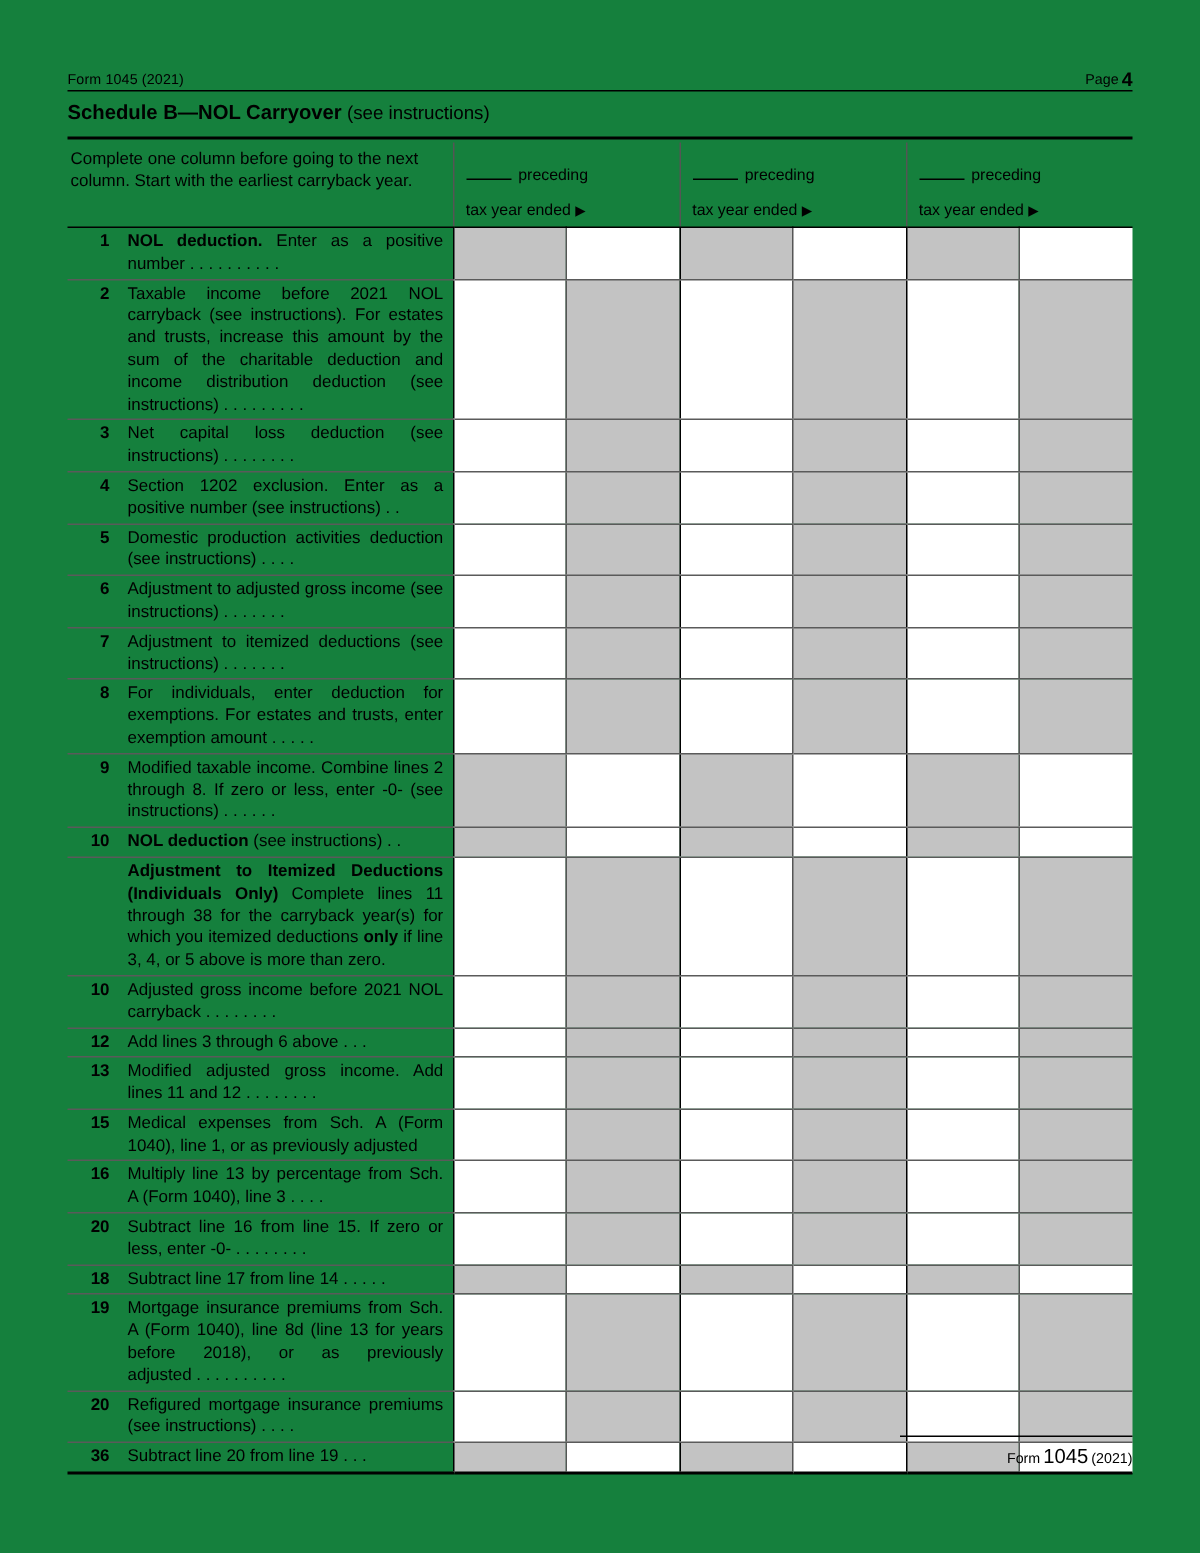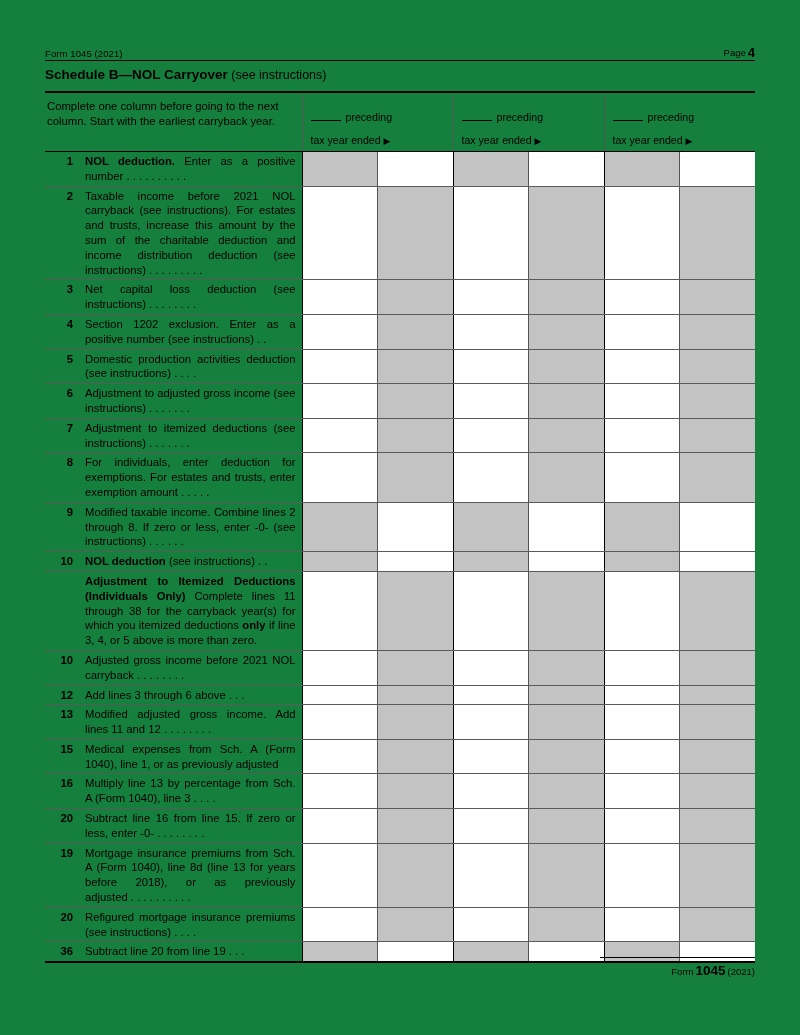--- a/index.html
+++ b/index.html
@@ -166,21 +166,21 @@
   
   .footer {
     position: absolute;
     right: 45px;
     top: 963px;
     font-size: 9.5px;
     white-space: nowrap;
   }
   .footer .f1045 {
     font-size: 13.5px;
-    font-weight: bold;
+    font-weight: normal;
     margin: 0 2px;
   }
 </style>
 </head>
 <body>
 
 <div class="page">
 
   <div class="top-header">
     <span class="form-id">Form 1045 (2021)</span>
@@ -418,20 +418,32 @@
           </td>
           <td class="amt grp"></td>
           <td class="amt sh"></td>
           <td class="amt grp"></td>
           <td class="amt sh"></td>
           <td class="amt grp"></td>
           <td class="amt sh"></td>
         </tr>
         <tr class="line">
           <td class="lbl">
+            <span class="num">18</span>
+            <span class="txt">Subtract line 17 from line 14<span class="dots"> .   .   .   .   .</span></span>
+          </td>
+          <td class="amt grp sh"></td>
+          <td class="amt"></td>
+          <td class="amt grp sh"></td>
+          <td class="amt"></td>
+          <td class="amt grp sh"></td>
+          <td class="amt"></td>
+        </tr>
+        <tr class="line">
+          <td class="lbl">
             <span class="num">19</span>
             <span class="txt">Mortgage insurance premiums from Sch. A (Form 1040), line 8d (line 13 for years before 2018), or as previously adjusted<span class="dots"> .   .   .   .   .   .   .   .   .   .</span></span>
           </td>
           <td class="amt grp"></td>
           <td class="amt sh"></td>
           <td class="amt grp"></td>
           <td class="amt sh"></td>
           <td class="amt grp"></td>
           <td class="amt sh"></td>
         </tr>

